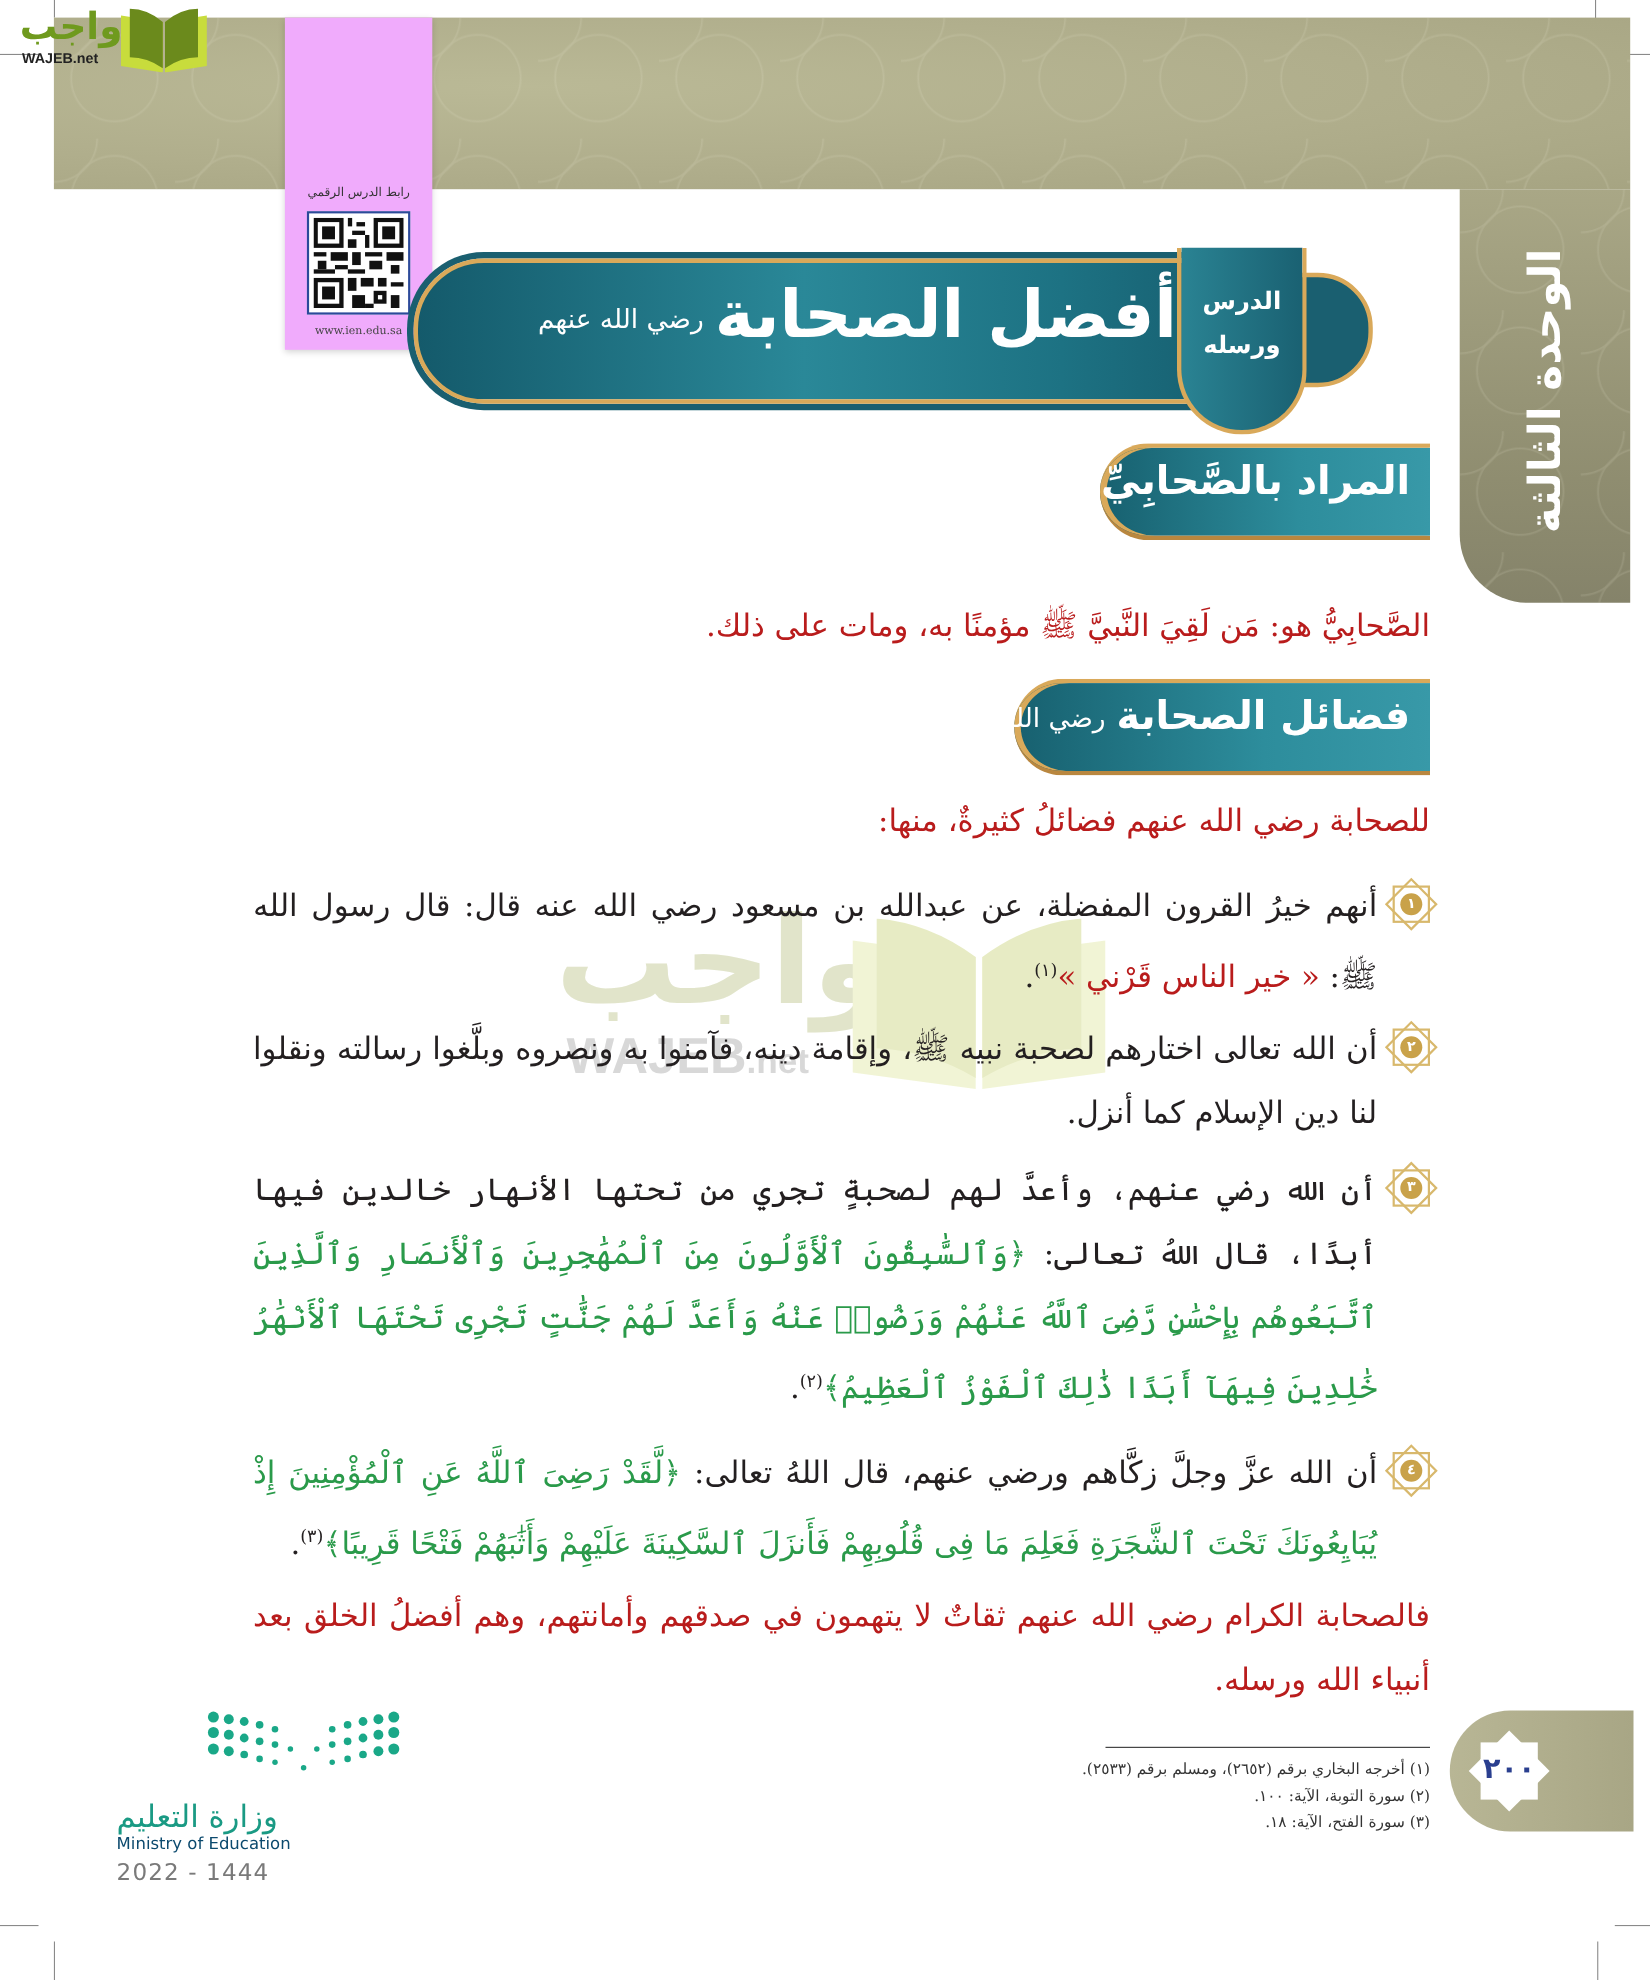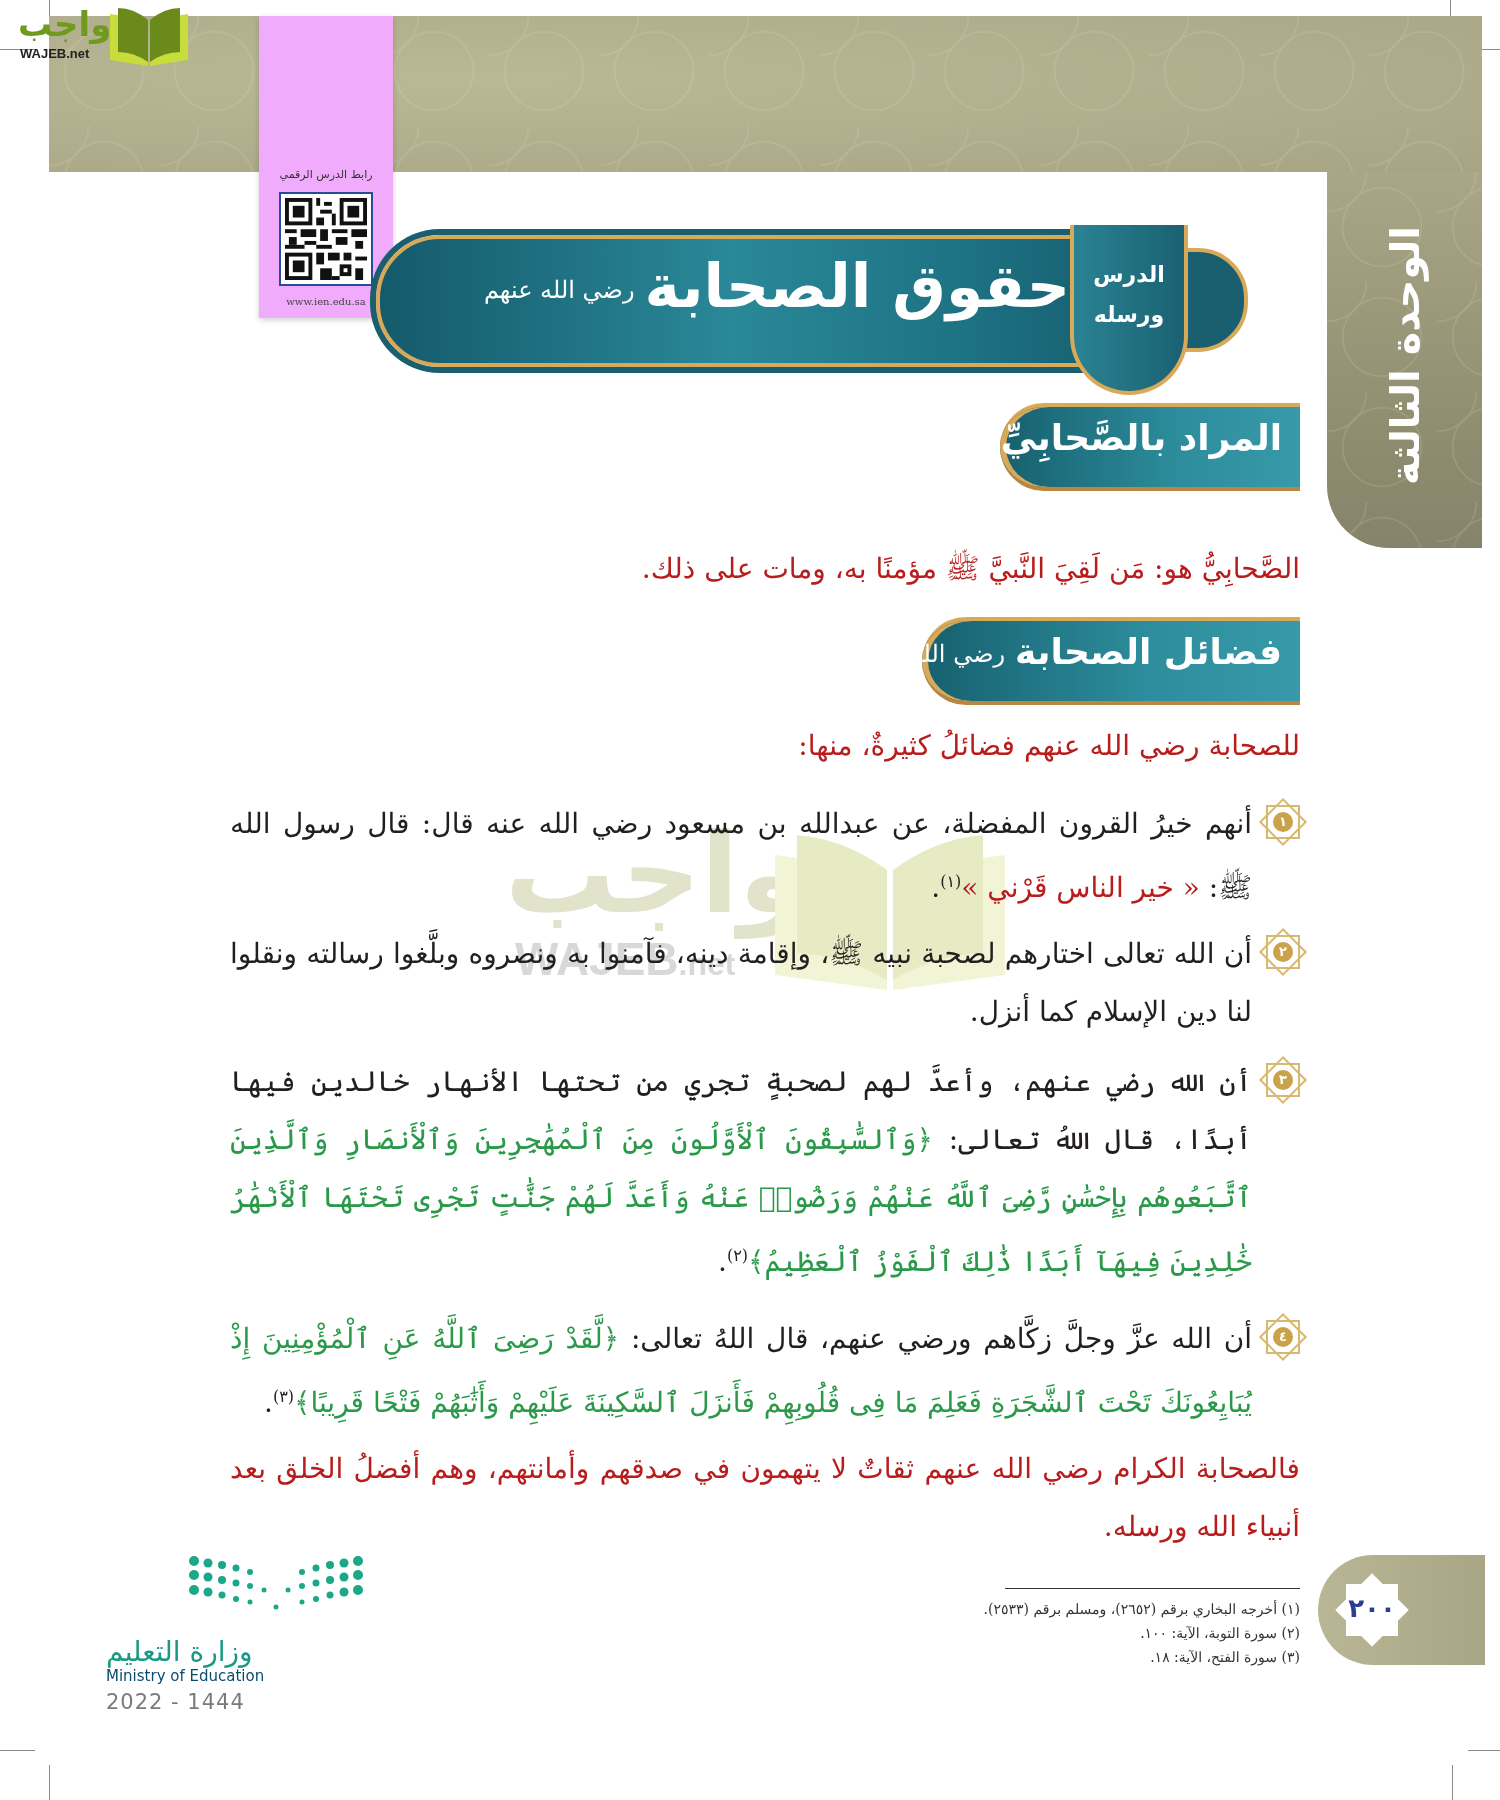--- a/index.html
+++ b/index.html
@@ -232,21 +232,21 @@
           <rect x="12" y="20" width="2" height="1"></rect>
       </g>
     </svg>
   </div>
   <div class="qr-url">www.ien.edu.sa</div>
 </div>
 
 <div class="lesson-cap"></div>
 <div class="title-banner">
   <div class="title-text">
-    <span>حقوق الصحابة</span><span class="honorific">رضي الله عنهم</span>
+    <span>أفضل الصحابة</span><span class="honorific">رضي الله عنهم</span>
   </div>
 </div>
 <div class="lesson-badge">
   <div class="lesson-badge-text">
     <div>الدرس</div>
     <div>ورسله</div>
   </div>
 </div>
 
 <div class="sec-header" style="top:403px; width:300px;">

